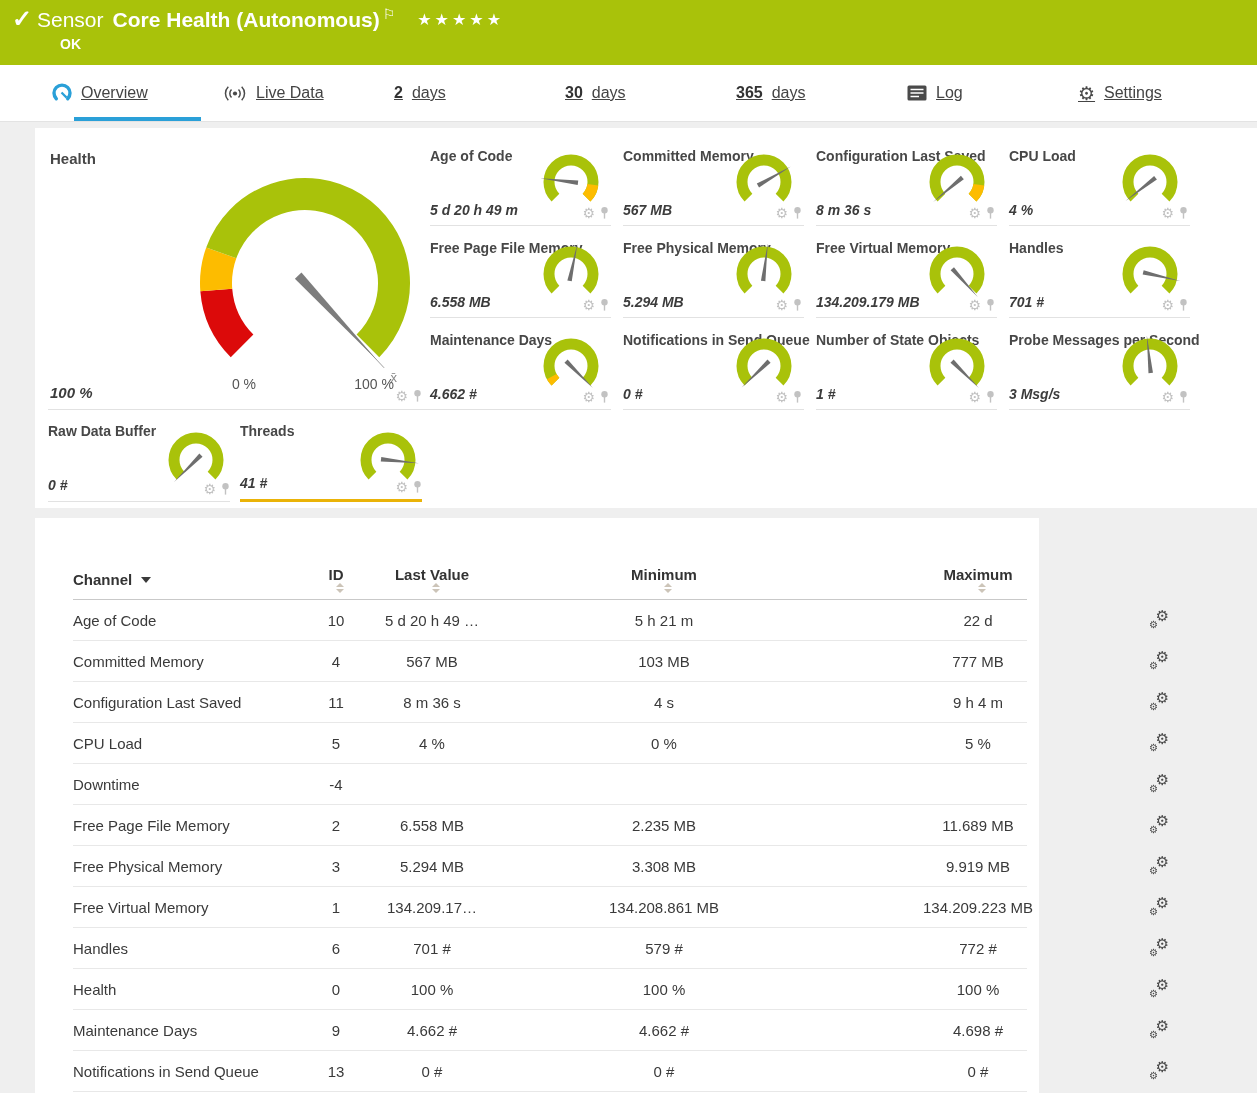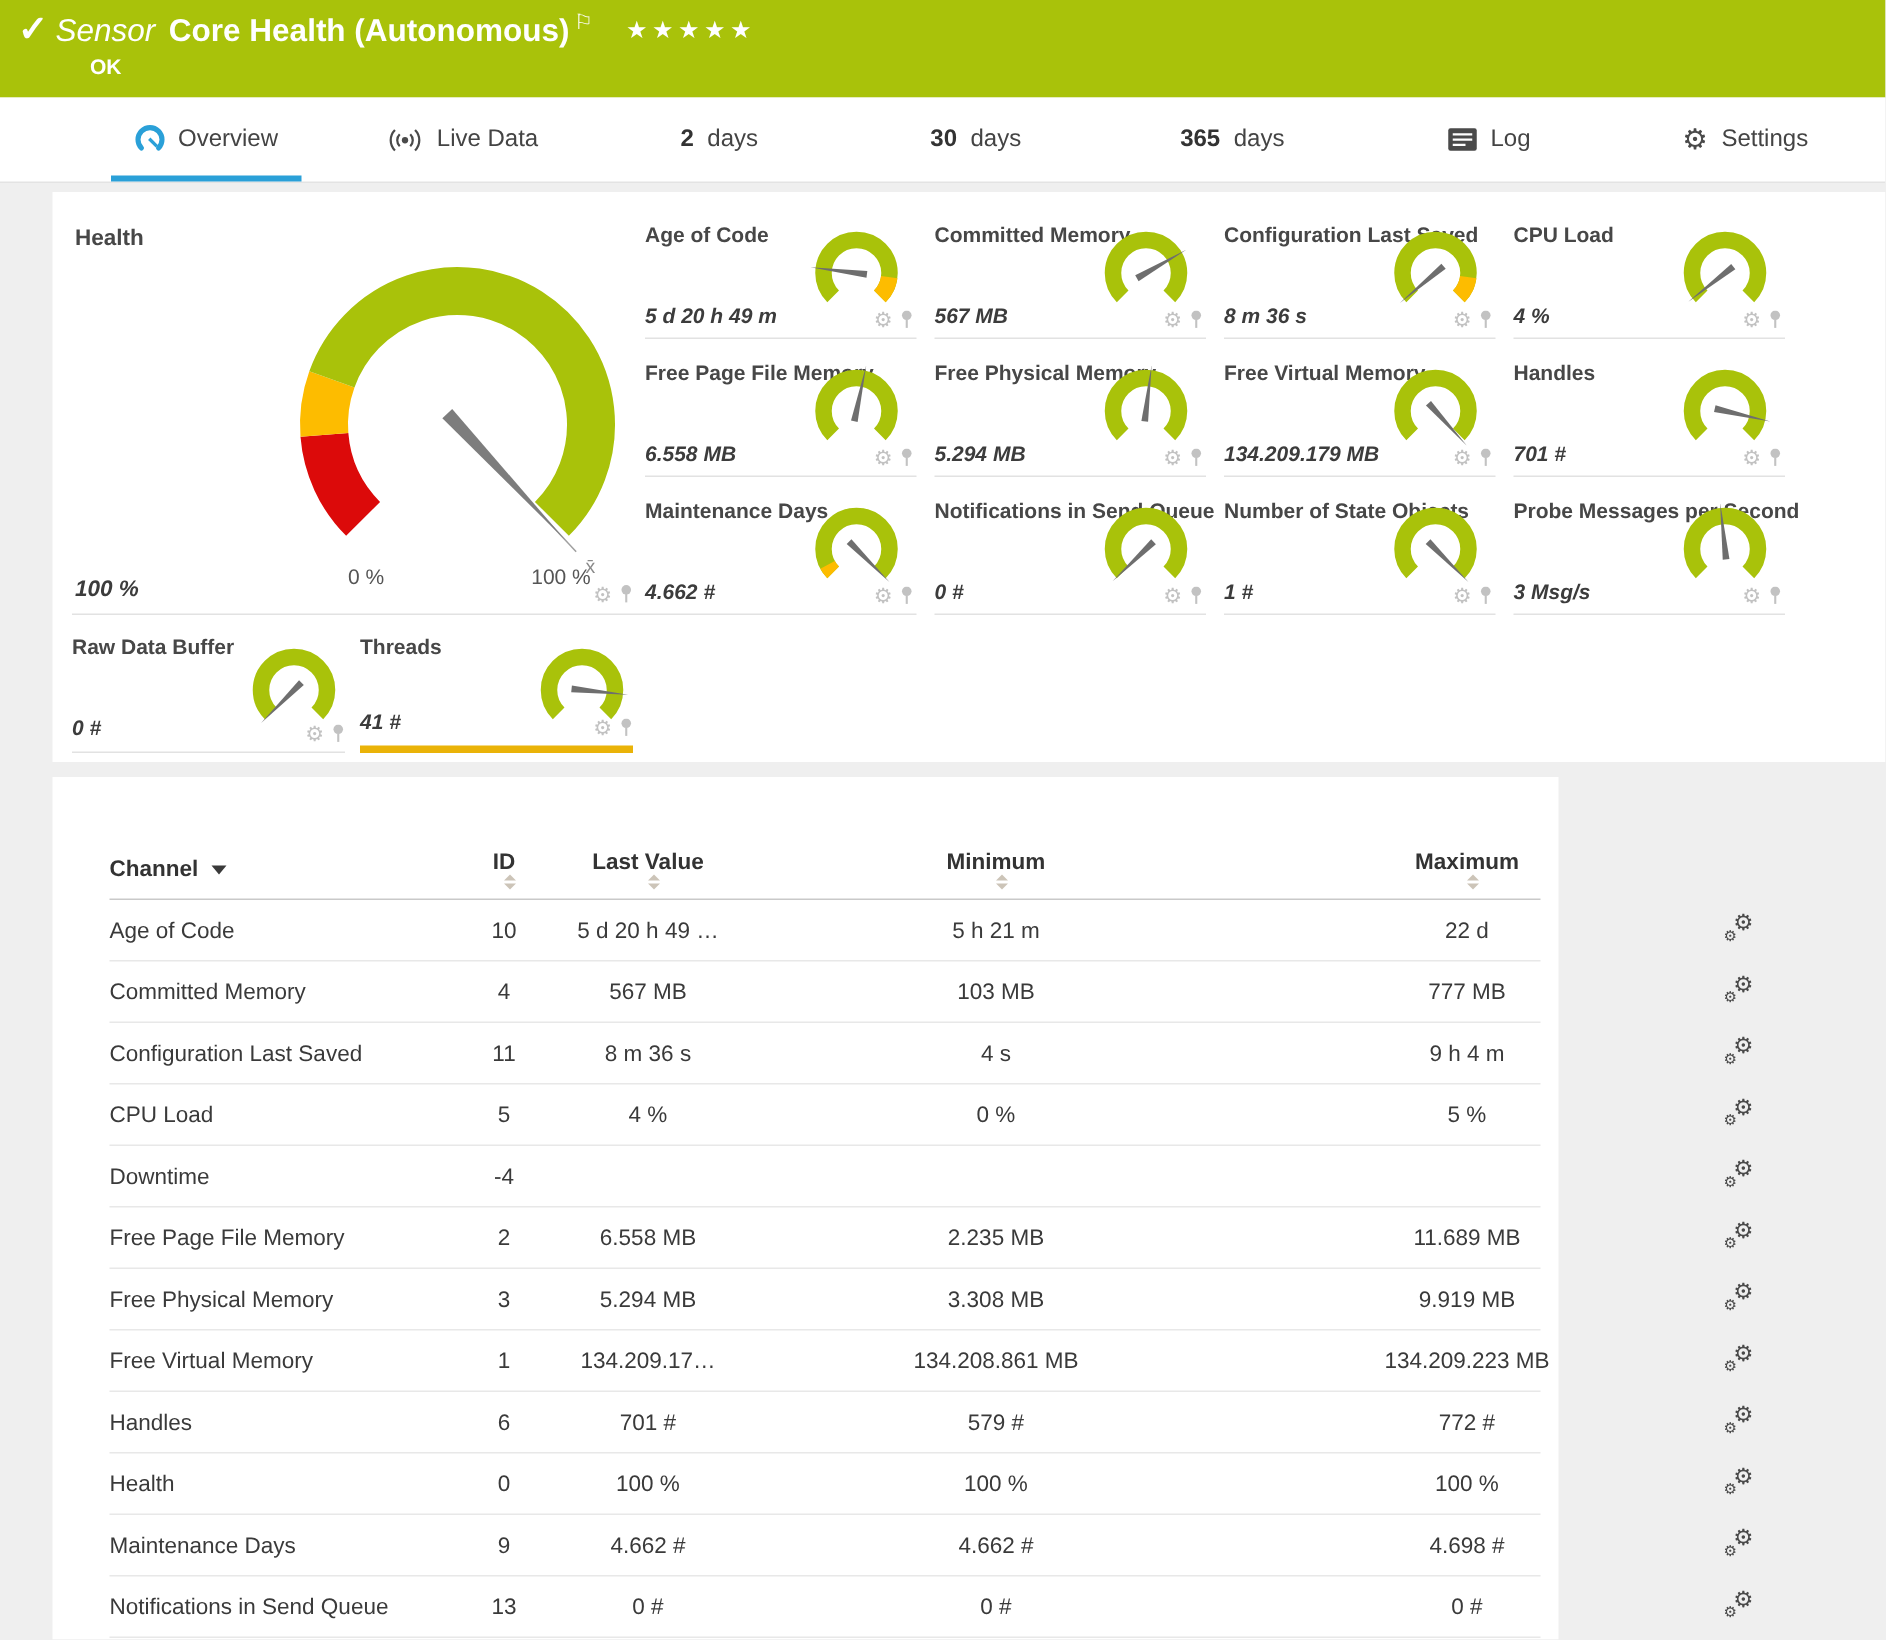--- a/index.html
+++ b/index.html
@@ -3,31 +3,31 @@
 <meta charset="utf-8">
 <style>
   * { margin:0; padding:0; box-sizing:border-box; }
   html,body { width:1257px; height:1093px; overflow:hidden; }
   body { font-family:"Liberation Sans", sans-serif; background:#efefef; position:relative; color:#3c3c3c; }
 
   
   .hdr { position:absolute; left:0; top:0; width:1257px; height:65px; }
   .hdr-check { position:absolute; left:12px; top:5px; color:#fff; font-size:24px; font-weight:bold; }
   .hdr-line { position:absolute; left:37px; top:6px; color:#fff; font-size:21px; white-space:nowrap; }
-  .hdr-kind { font-style:italic; margin-right:9px; }
+  .hdr-kind { margin-right:9px; }
   .hdr-title { font-weight:bold; }
   .hdr-flag { font-size:14px; vertical-align:super; margin-left:3px; }
   .hdr-stars { margin-left:22px; font-size:16px; letter-spacing:3px; vertical-align:2px; }
   .hdr-ok { position:absolute; left:60px; top:36px; color:#fff; font-size:14px; font-weight:bold; }
 
   
   .tabbar { position:absolute; left:0; top:65px; width:1257px; height:57px; background:#fff;
             border-bottom:1px solid #e3e3e3; display:flex; align-items:stretch; padding:0 8px 0 52px; }
-  .tab { flex:1; display:flex; align-items:center; justify-content:center; gap:9px;
-         font-size:16px; color:#444; position:relative; cursor:pointer; white-space:nowrap; }
+  .tab { flex:1; display:flex; align-items:center; gap:9px;
+         font-size:16px; color:#444; position:relative; cursor:pointer; white-space:nowrap;text-decoration:underline; }
   .tab .tab-prefix { font-weight:bold; color:#333; }
   .tab.active::after { content:''; position:absolute; left:13%; right:13%; bottom:0; height:4px; background:#2aa0d8; }
   .tab-icon { display:inline-flex; align-items:center; }
   .tab-icon .gear-glyph { font-size:19px; color:#4a4a4a; line-height:1; }
 
   
   .card { position:absolute; background:#fff;padding-left:48px; }
   .card1 { left:35px; top:128px; width:1222px; height:380px; }
   .card2 { left:35px; top:518px; width:1004px; height:575px; }
 
@@ -46,21 +46,21 @@
 
   
   .ggrid { position:absolute; left:395px; top:6px; width:772px; display:grid;
            grid-template-columns:repeat(4, 181px); column-gap:12px; }
   .gcell { position:relative; height:92px; border-bottom:1px solid #e2e2e2; }
   .gcell .gtitle { left:0; top:14px; }
   .gcell .mini-svg { position:absolute; right:8px; top:18px; }
   .gcell .gvalue { bottom:7px; }
   .gcell .gicons { right:2px; bottom:5px; }
   .brow-1 { position:absolute; left:13px; top:282px; width:182px; height:92px; border-bottom:1px solid #e2e2e2; }
-  .brow-2 { position:absolute; left:205px; top:282px; width:182px; height:92px; border-bottom:5px solid #eab308; }
+  .brow-2 { position:absolute; left:205px; top:282px; width:182px; height:92px; border-bottom:3px solid #eab308; }
   .brow-1 .gtitle, .brow-2 .gtitle { left:0; top:13px; }
   .brow-1 .mini-svg, .brow-2 .mini-svg { position:absolute; right:2px; top:20px; }
   .brow-1 .gvalue, .brow-2 .gvalue { bottom:8px; }
   .brow-1 .gicons, .brow-2 .gicons { right:0; bottom:5px; }
 
   
   .ttable { position:absolute; left:38px; top:42px; right:12px; }
   .trow, .thead { display:grid; grid-template-columns:228px 70px 150px 314px 314px 1fr; align-items:center; }
   .thead { height:40px; border-bottom:1px solid #c9c9c9; font-weight:bold; color:#333; font-size:15px; }
   .trow { height:41px; border-bottom:1px solid #e8e8e8; font-size:15px; color:#3a3a3a; }

